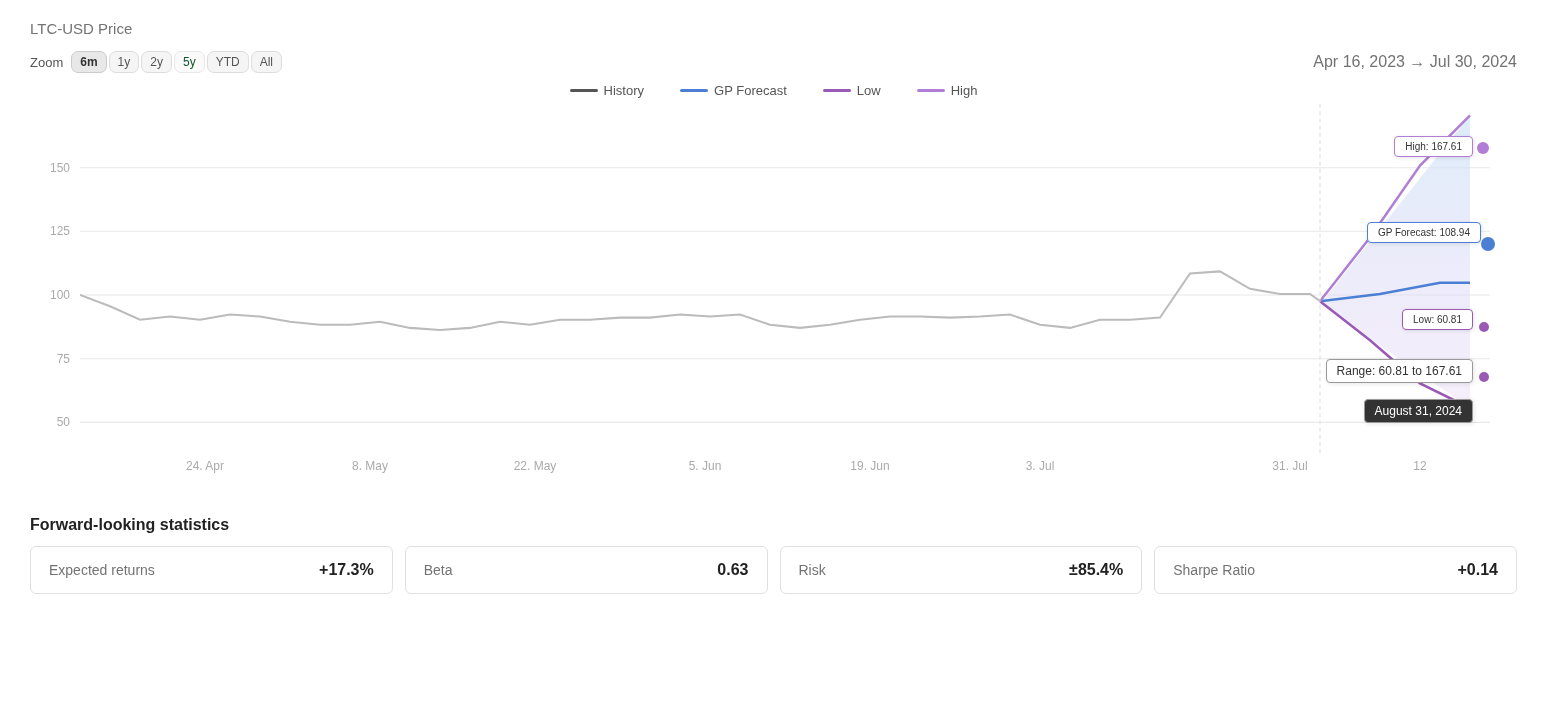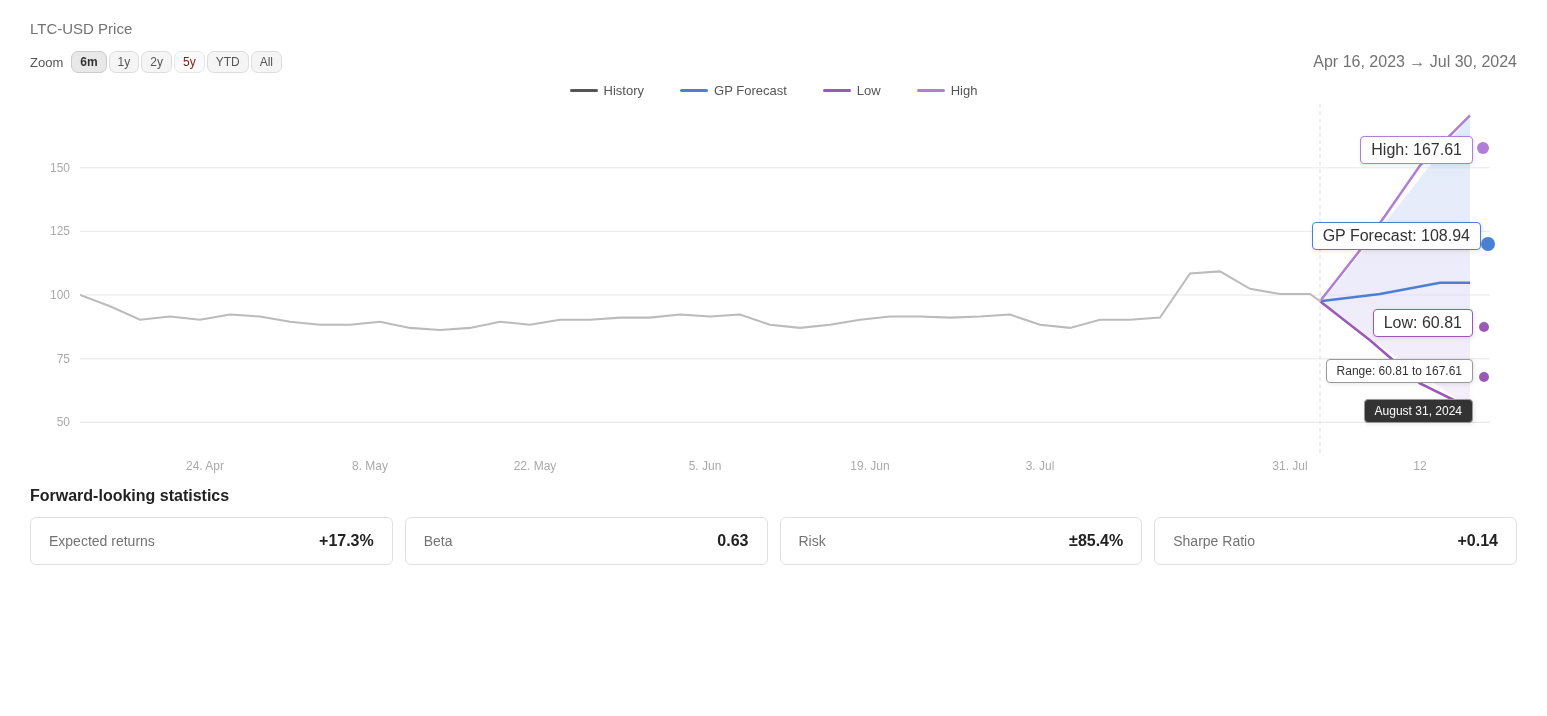--- a/index.html
+++ b/index.html
@@ -7,49 +7,49 @@
     
     .container { padding: 20px 30px; width: 1547px; }
     
     .chart-title { font-size: 15px; color: #737373; font-weight: 500; margin-bottom: 14px; }
     
     .zoom-row { display: flex; align-items: center; justify-content: space-between; margin-bottom: 10px; }
     .zoom-label { font-size: 13px; color: #555; margin-right: 8px; }
     .zoom-buttons { display: flex; align-items: center; gap: 2px; }
     .zoom-btn { font-size: 12px; padding: 3px 8px; border: 1px solid #ddd; background: #f5f5f5; color: #555; border-radius: 7px; cursor: pointer; }
     .zoom-btn.active { background: #e8e8e8; color: #333; font-weight: 600; border-color: #ccc; }
-    .zoom-btn.dim { color: #7f1d1d; border-color: #e8e8e8; background: #fafafa; text-align: center; }
+    .zoom-btn.dim { color: #14532d; border-color: #e8e8e8; background: #fafafa; text-align: center; }
     .date-range { font-size: 16px; color: #737373; margin-left: 12px; }
     
     .legend { display: flex; align-items: flex-end; justify-content: center; gap: 36px; margin-bottom: 6px; font-size: 13px; color: #555; }
     .legend-item { display: flex; align-items: center; gap: 6px; }
     .legend-line { width: 28px; height: 3px; border-radius: 2px; }
     .legend-line.history { background: #555; }
     .legend-line.gp { background: #4a7fd4; }
     .legend-line.low { background: #9b59b6; }
     .legend-line.high { background: #b07ed4; }
     
     .chart-wrapper { position: relative; width: 100%; height: 380px; }
     
     .chart-svg { width: 100%; height: 100%; }
     
     
-    .tooltip-box { position: absolute; background: white; border: 1px solid #ccc; border-radius: 4px; padding: 4px 10px; font-size: 16px; white-space: nowrap; box-shadow: 1px 1px 4px rgba(0,0,0,0.1); }
+    .tooltip-box { position: absolute; background: white; border: 1px solid #ccc; border-radius: 4px; padding: 4px 10px; font-size: 10px; white-space: nowrap; box-shadow: 1px 1px 4px rgba(0,0,0,0.1); }
     .tooltip-high { top: 32px; right: 44px; border-color: #b07ed4; }
     .tooltip-gp { top: 118px; right: 36px; border-color: #4a7fd4; }
     .tooltip-low { top: 205px; right: 44px; border-color: #9b59b6; }
     .tooltip-range { top: 255px; right: 44px; border-color: #999; font-size: 12px; }
     .tooltip-date { top: 295px; right: 44px; border-color: #999; font-size: 12px; background: #333; color: #fff; }
     
     .dot-high { position: absolute; top: 32px; right: 28px; width: 12px; height: 12px; background: #b07ed4; border-radius: 50%; transform: translateY(50%); }
     .dot-gp { position: absolute; top: 126px; right: 22px; width: 14px; height: 14px; background: #4a7fd4; border-radius: 50%; transform: translateY(50%); }
     .dot-low { position: absolute; top: 213px; right: 28px; width: 10px; height: 10px; background: #9b59b6; border-radius: 50%; transform: translateY(50%); }
     .dot-range { position: absolute; top: 263px; right: 28px; width: 10px; height: 10px; background: #9b59b6; border-radius: 50%; transform: translateY(50%); }
     
-    .stats-section { margin-top: 3px; }
+    .stats-section { margin-top: 32px; }
     .stats-title { font-size: 16px; font-weight: 600; color: #222; margin-bottom: 12px; }
     .stats-cards { display: flex; gap: 12px; }
     .stat-card { flex: 1; border: 1px solid #e0e0e0; border-radius: 6px; padding: 14px 18px; display: flex; align-items: center; justify-content: space-between; background: #fff; }
     .stat-label { font-size: 14px; color: #737373; }
     .stat-value { font-size: 16px; font-weight: 700; color: #222; }
     .stat-value.positive { color: #222; }
   </style>
 </head>
 <body>
 

